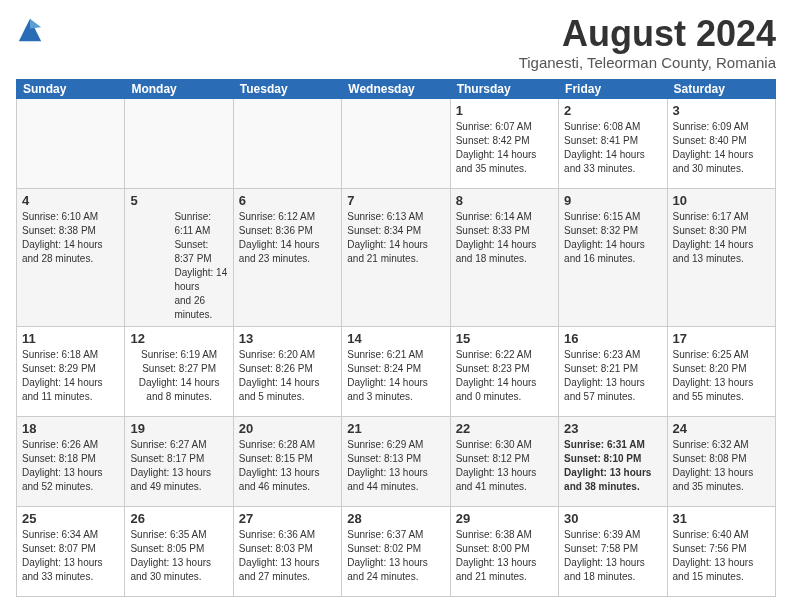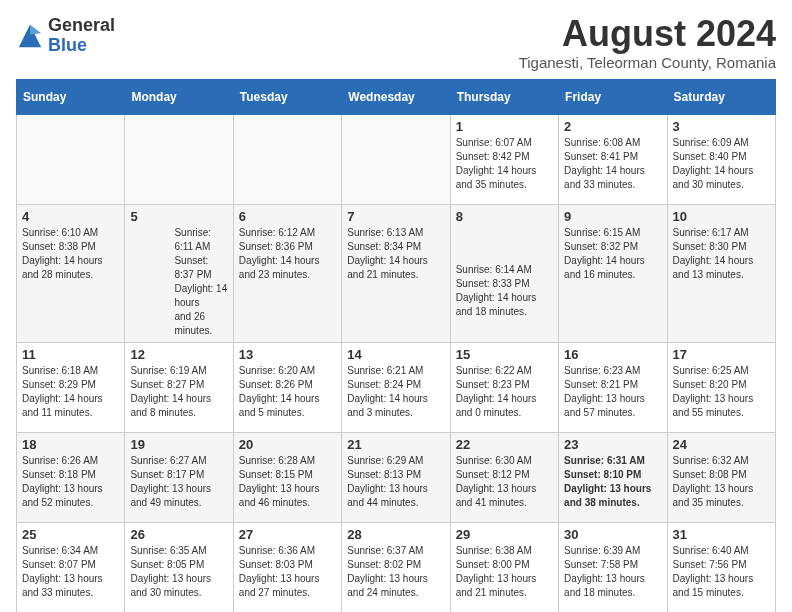--- a/index.html
+++ b/index.html
@@ -56,21 +56,21 @@
     }
     .calendar-table {
       width: 100%;
       border-collapse: collapse;
       font-size: 11px;
     }
     .calendar-table th {
       background-color: #2a6cb5;
       color: #fff;
       text-align: left;
-      padding: 10px 6px;
+      padding: 2px 6px;
       font-size: 12px;
       font-weight: bold;
       border: 1px solid #2a6cb5;
     }
     .calendar-table td {
       border: 1px solid #ccc;
       vertical-align: top;
       padding: 4px 5px;
       height: 90px;
       width: calc(100% / 7);
@@ -100,24 +100,20 @@
   </style>
 </head>
 <body>
 
 <div class="header">
   <div class="logo">
     <svg class="logo-icon" viewBox="0 0 40 40" xmlns="http://www.w3.org/2000/svg">
       <polygon points="20,4 36,36 4,36" fill="#2a6cb5"></polygon>
       <polygon points="20,4 36,16 20,18" fill="#5a9fd4"></polygon>
     </svg>
-    <div class="logo-text">
-      <span class="logo-general">General</span>
-      <span class="logo-blue">Blue</span>
-    </div>
   </div>
   <div class="title-area">
     <div class="month-year">August 2024</div>
     <div class="location">Tiganesti, Teleorman County, Romania</div>
   </div>
 </div>
 
 <table class="calendar-table">
   <thead>
     <tr>
@@ -197,21 +193,21 @@
             <div class="day-num">7</div>
             <div class="cell-info" style="white-space: pre-line;">Sunrise: 6:13 AM
 Sunset: 8:34 PM
 Daylight: 14 hours
 and 21 minutes.</div>
           </div>
         </td>
         <td>
           <div class="cell-content">
             <div class="day-num">8</div>
-            <div class="cell-info" style="white-space: pre-line; margin-top: 37px;">Sunrise: 6:14 AM
+            <div class="cell-info" style="white-space: pre-line;">Sunrise: 6:14 AM
 Sunset: 8:33 PM
 Daylight: 14 hours
 and 18 minutes.</div>
           </div>
         </td>
         <td>
           <div class="cell-content">
             <div class="day-num">9</div>
             <div class="cell-info" style="white-space: pre-line;">Sunrise: 6:15 AM
 Sunset: 8:32 PM
@@ -235,21 +231,21 @@
             <div class="day-num">11</div>
             <div class="cell-info" style="white-space: pre-line;">Sunrise: 6:18 AM
 Sunset: 8:29 PM
 Daylight: 14 hours
 and 11 minutes.</div>
           </div>
         </td>
         <td>
           <div class="cell-content">
             <div class="day-num">12</div>
-            <div class="cell-info" style="white-space: pre-line;">Sunrise: 6:19 AM
+            <div class="cell-info" style="white-space: pre-line; text-align: center;">Sunrise: 6:19 AM
 Sunset: 8:27 PM
 Daylight: 14 hours
 and 8 minutes.</div>
           </div>
         </td>
         <td>
           <div class="cell-content">
             <div class="day-num">13</div>
             <div class="cell-info" style="white-space: pre-line;">Sunrise: 6:20 AM
 Sunset: 8:26 PM

